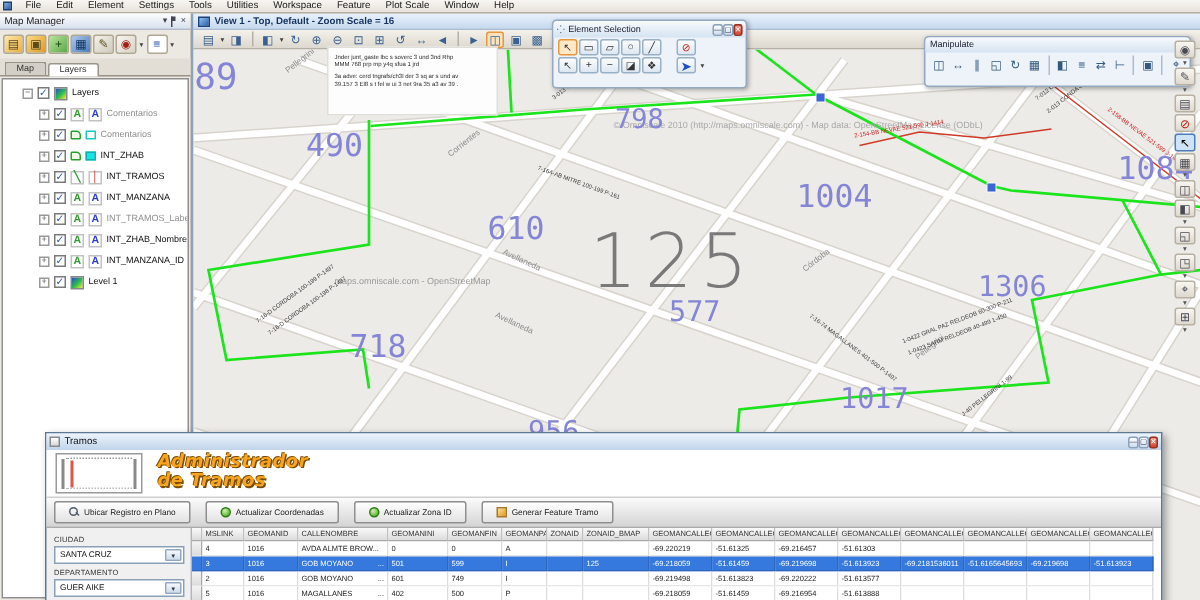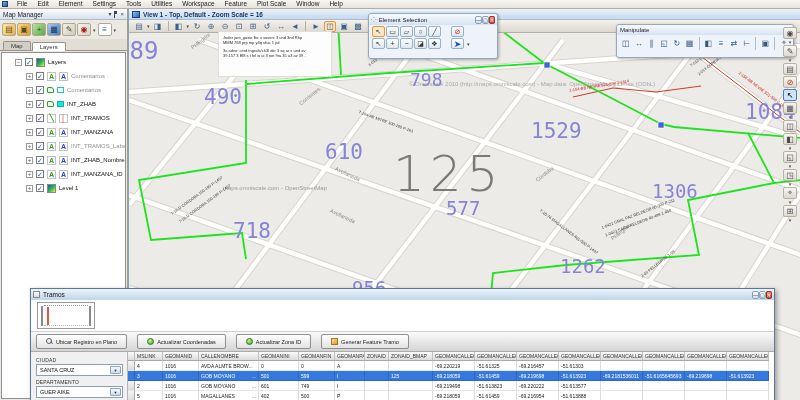--- a/index.html
+++ b/index.html
@@ -309,25 +309,25 @@
           <rect x="529" y="89" width="6" height="6" fill="#3b66d4" stroke="#fff" stroke-width="0.6"></rect>
         </svg>
       <div id="map-layer">
         <span class="copyright" style="left:280px;top:48px">© Omniscale 2010 (http://maps.omniscale.com) - Map data: OpenStreetMap License (ODbL)</span>
         <span class="watermark" style="left:94px;top:152px">maps.omniscale.com  -  OpenStreetMap</span>
         <span class="bignum" style="left:264px;top:112px">125</span>
       <span class="mapnum" style="left: -14px; top: 4px; font-size: 24px;">889</span>
           <span class="mapnum" style="left: 75px; top: 52px; font-size: 21px;">490</span>
           <span class="mapnum" style="left: 281px; top: 36px; font-size: 18px;">798</span>
           <span class="mapnum" style="left: 196px; top: 107px; font-size: 21px;">610</span>
-          <span class="mapnum" style="left: 402px; top: 86px; font-size: 21px;">1529</span>
+          <span class="mapnum" style="left: 402px; top: 86px; font-size: 21px;">1004</span>
           <span class="mapnum" style="left: 104px; top: 186px; font-size: 21px;">718</span>
           <span class="mapnum" style="left: 317px; top: 164px; font-size: 19px;">577</span>
           <span class="mapnum" style="left: 523px; top: 147px; font-size: 19px;">1306</span>
-          <span class="mapnum" style="left: 431px; top: 222px; font-size: 19px;">1262</span>
+          <span class="mapnum" style="left: 431px; top: 222px; font-size: 19px;">1017</span>
           <span class="mapnum" style="left: 223px; top: 244px; font-size: 19px;">956</span>
           <span class="mapnum" style="left: 616px; top: 67px; font-size: 21px;">1084</span>
           <span class="street-label" style="left: 60px; top: 5px; transform: rotate(-38deg);">Pellegrini</span>
           <span class="street-label" style="left: 168px; top: 60px; transform: rotate(-38deg);">Corrientes</span>
           <span class="street-label" style="left: 405px; top: 138px; transform: rotate(-38deg);">Córdoba</span>
           <span class="street-label" style="left: 205px; top: 138px; transform: rotate(25deg);">Avellaneda</span>
           <span class="street-label" style="left: 200px; top: 180px; transform: rotate(25deg);">Avellaneda</span>
           <span class="street-label" style="left: 480px; top: 196px; transform: rotate(-38deg);">Pellegrini</span>
           <span class="street-label" style="left: 566px; top: 2px; transform: rotate(-38deg);">Pellegrini</span>
           <span class="anno dark" style="left: 36px; top: 160px; transform: rotate(-36deg);">7-16-D CORDOBA 100-199 P-1497</span>
@@ -436,20 +436,22 @@
     </div>
     <div class="tw-logo">
       <span class="logo-box">
         <span class="v1"></span>
           <span class="v2"></span>
           <span class="vr"></span>
           <span class="dt"></span>
           <span class="db2"></span>
       </span>
       <div class="logo-text">
+        <div>Administrador</div>
+        <div>de Tramos</div>
       </div>
     </div>
     <div class="tw-btnrow" id="tw-btnrow">
         <button class="tbtn">
           <span class="bi-mag"></span>
           <span>Ubicar Registro en Plano</span>
         </button>
         <button class="tbtn">
           <span class="bi-green"></span>
           <span>Actualizar Coordenadas</span>

